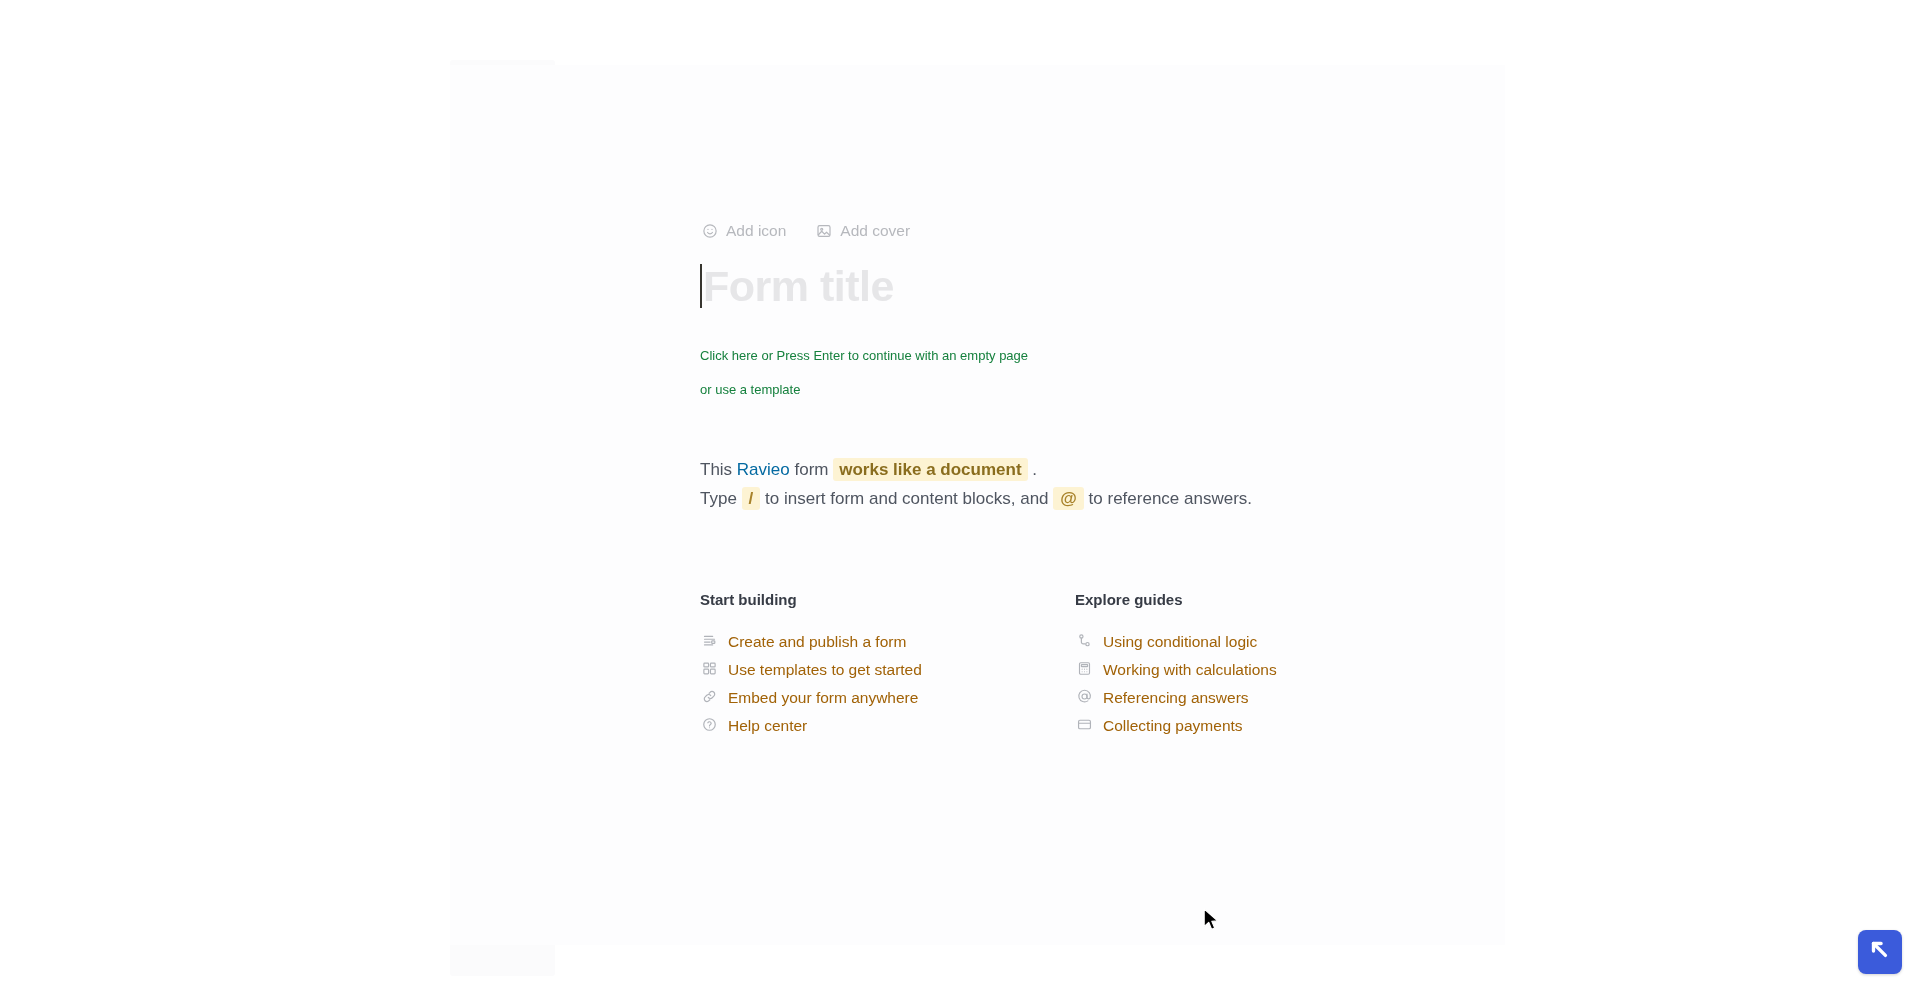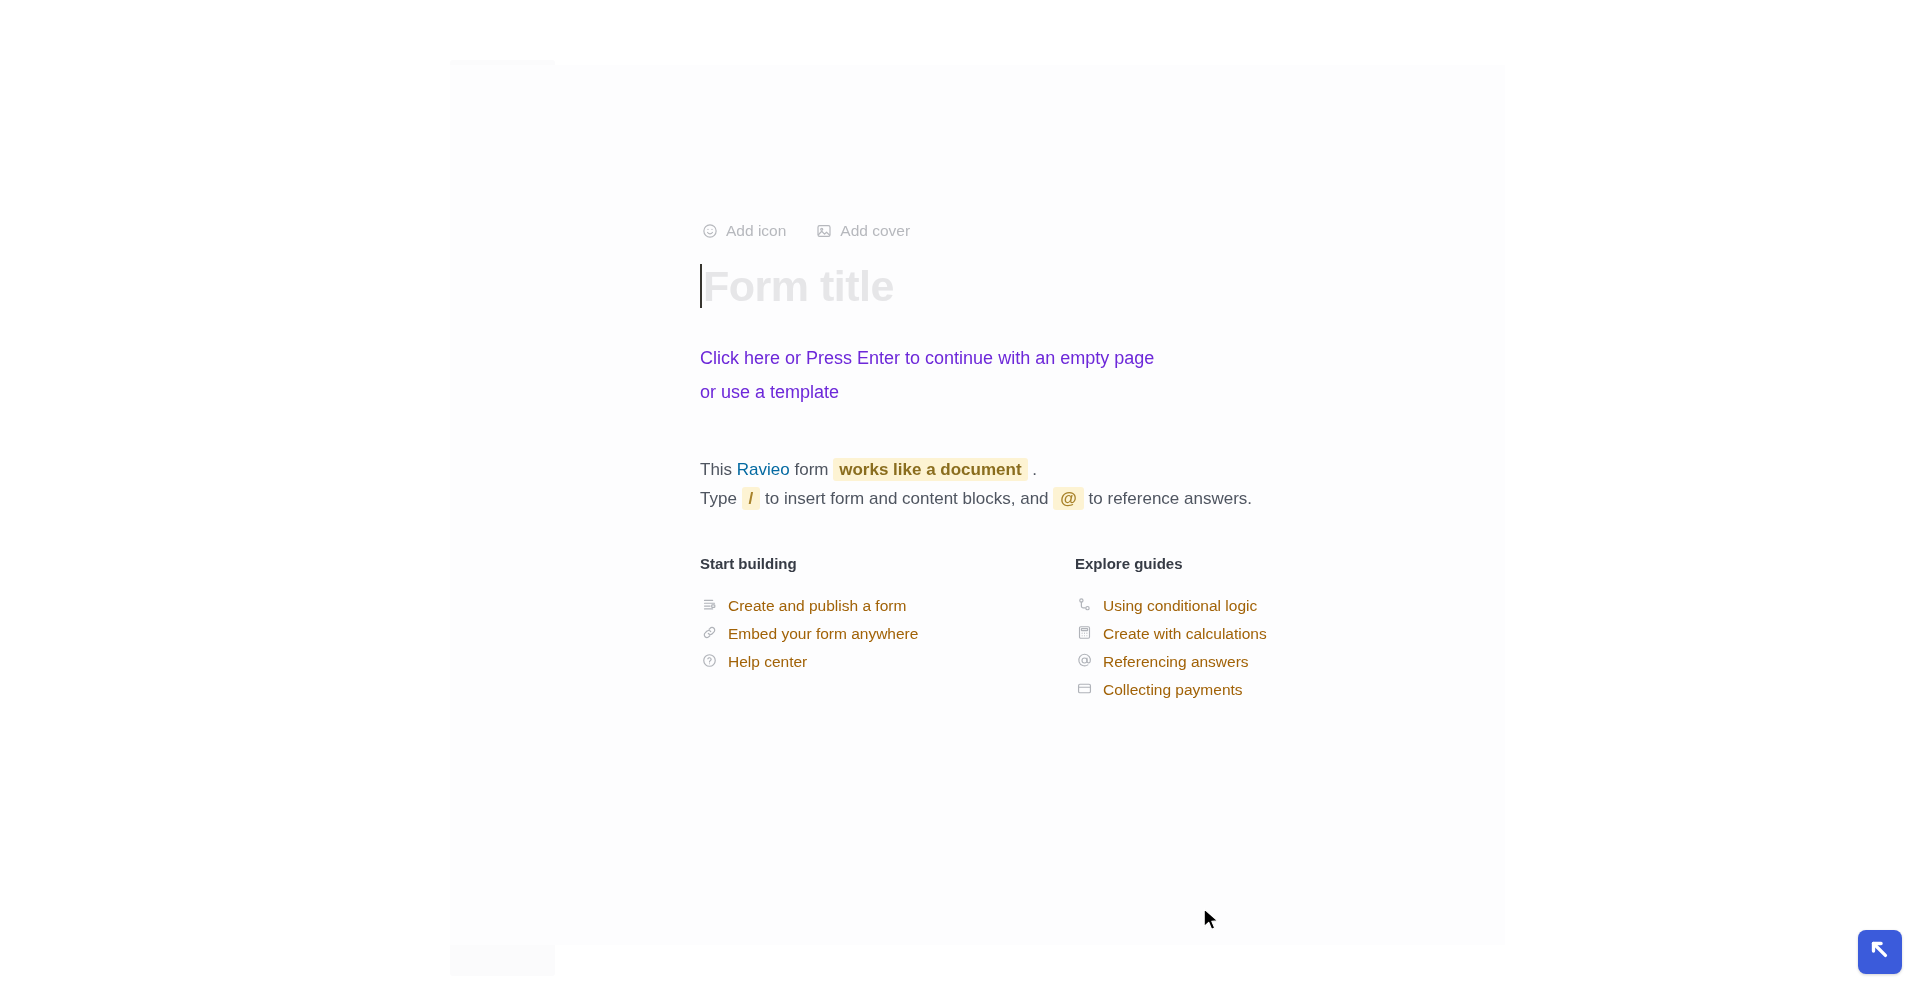--- a/index.html
+++ b/index.html
@@ -103,22 +103,22 @@
     letter-spacing: -0.5px;
     line-height: 1;
     white-space: nowrap;
     padding-left: 1px;
   }
 
   
   .helper {
     position: absolute;
     left: 0;
-    color: #6d28d9;
-    font-size: 18px;
+    color: #15803d;
+    font-size: 13px;
     white-space: nowrap;
   }
   #helper-1 { top: 348px; }
   #helper-2 { top: 382px; }
 
   
   #intro {
     position: absolute;
     left: 0;
     top: 455px;
@@ -153,20 +153,21 @@
     display: flex;
   }
   .col { width: 375px; }
   .col:last-child { width: 325px; }
   .col-title {
     font-size: 15px;
     font-weight: bold;
     color: #363b45;
     margin-bottom: 20px;
     white-space: nowrap;
+    margin-top: 36px;
   }
   .link-row {
     display: flex;
     align-items: center;
     gap: 11px;
     height: 28px;
     color: #a16207;
     font-size: 15.5px;
     cursor: pointer;
     white-space: nowrap;
@@ -282,20 +283,31 @@
               <path d="M4 5.5h13"></path>
                 <path d="M4 10h16"></path>
                 <path d="M4 14.5h9"></path>
                 <path d="M4 19h13"></path>
               <rect x="15.5" y="12.6" width="5" height="4" rx="1"></rect>
             </svg>
           </span>
           <span>Create and publish a form</span>
         </div>
 
+        <div class="link-row">
+          <span class="ic">
+            <svg width="15" height="15" viewBox="0 0 24 24" fill="none" stroke="currentColor" stroke-width="1.9" stroke-linecap="round">
+              <rect x="3" y="3.5" width="7.5" height="6" rx="1.2"></rect>
+              <rect x="13.5" y="3.5" width="7.5" height="6" rx="1.2"></rect>
+              <rect x="3" y="13" width="7.5" height="7.5" rx="1.2"></rect>
+              <rect x="13.5" y="13" width="7.5" height="7.5" rx="1.2"></rect>
+            </svg>
+          </span>
+          <span>Use templates to get started</span>
+        </div>
 
         <div class="link-row">
           <span class="ic">
             <svg width="15" height="15" viewBox="0 0 24 24" fill="none" stroke="currentColor" stroke-width="1.9" stroke-linecap="round">
               <path d="M10 13.5a4.2 4.2 0 006.3.45l2.6-2.6a4.25 4.25 0 10-6-6l-1.5 1.5"></path>
               <path d="M14 10.5a4.2 4.2 0 00-6.3-.45l-2.6 2.6a4.25 4.25 0 106 6l1.5-1.5"></path>
             </svg>
           </span>
           <span>Embed your form anywhere</span>
         </div>
@@ -332,21 +344,21 @@
               <rect x="4" y="2.8" width="16" height="18.4" rx="2"></rect>
               <rect x="7" y="5.8" width="10" height="3.2" rx="0.7"></rect>
               <circle cx="8.2" cy="13" r="0.85" fill="currentColor" stroke="none"></circle>
               <circle cx="12" cy="13" r="0.85" fill="currentColor" stroke="none"></circle>
               <circle cx="15.8" cy="13" r="0.85" fill="currentColor" stroke="none"></circle>
               <circle cx="8.2" cy="17.2" r="0.85" fill="currentColor" stroke="none"></circle>
               <circle cx="12" cy="17.2" r="0.85" fill="currentColor" stroke="none"></circle>
               <circle cx="15.8" cy="17.2" r="0.85" fill="currentColor" stroke="none"></circle>
             </svg>
           </span>
-          <span>Create with calculations</span>
+          <span>Working with calculations</span>
         </div>
 
         <div class="link-row">
           <span class="ic">
             <svg width="15" height="15" viewBox="0 0 24 24" fill="none" stroke="currentColor" stroke-width="1.8" stroke-linecap="round">
               <circle cx="12" cy="12" r="4"></circle>
               <path d="M16 8v5.2a2.6 2.6 0 005.1.7A9.3 9.3 0 1017.4 19"></path>
             </svg>
           </span>
           <span>Referencing answers</span>

